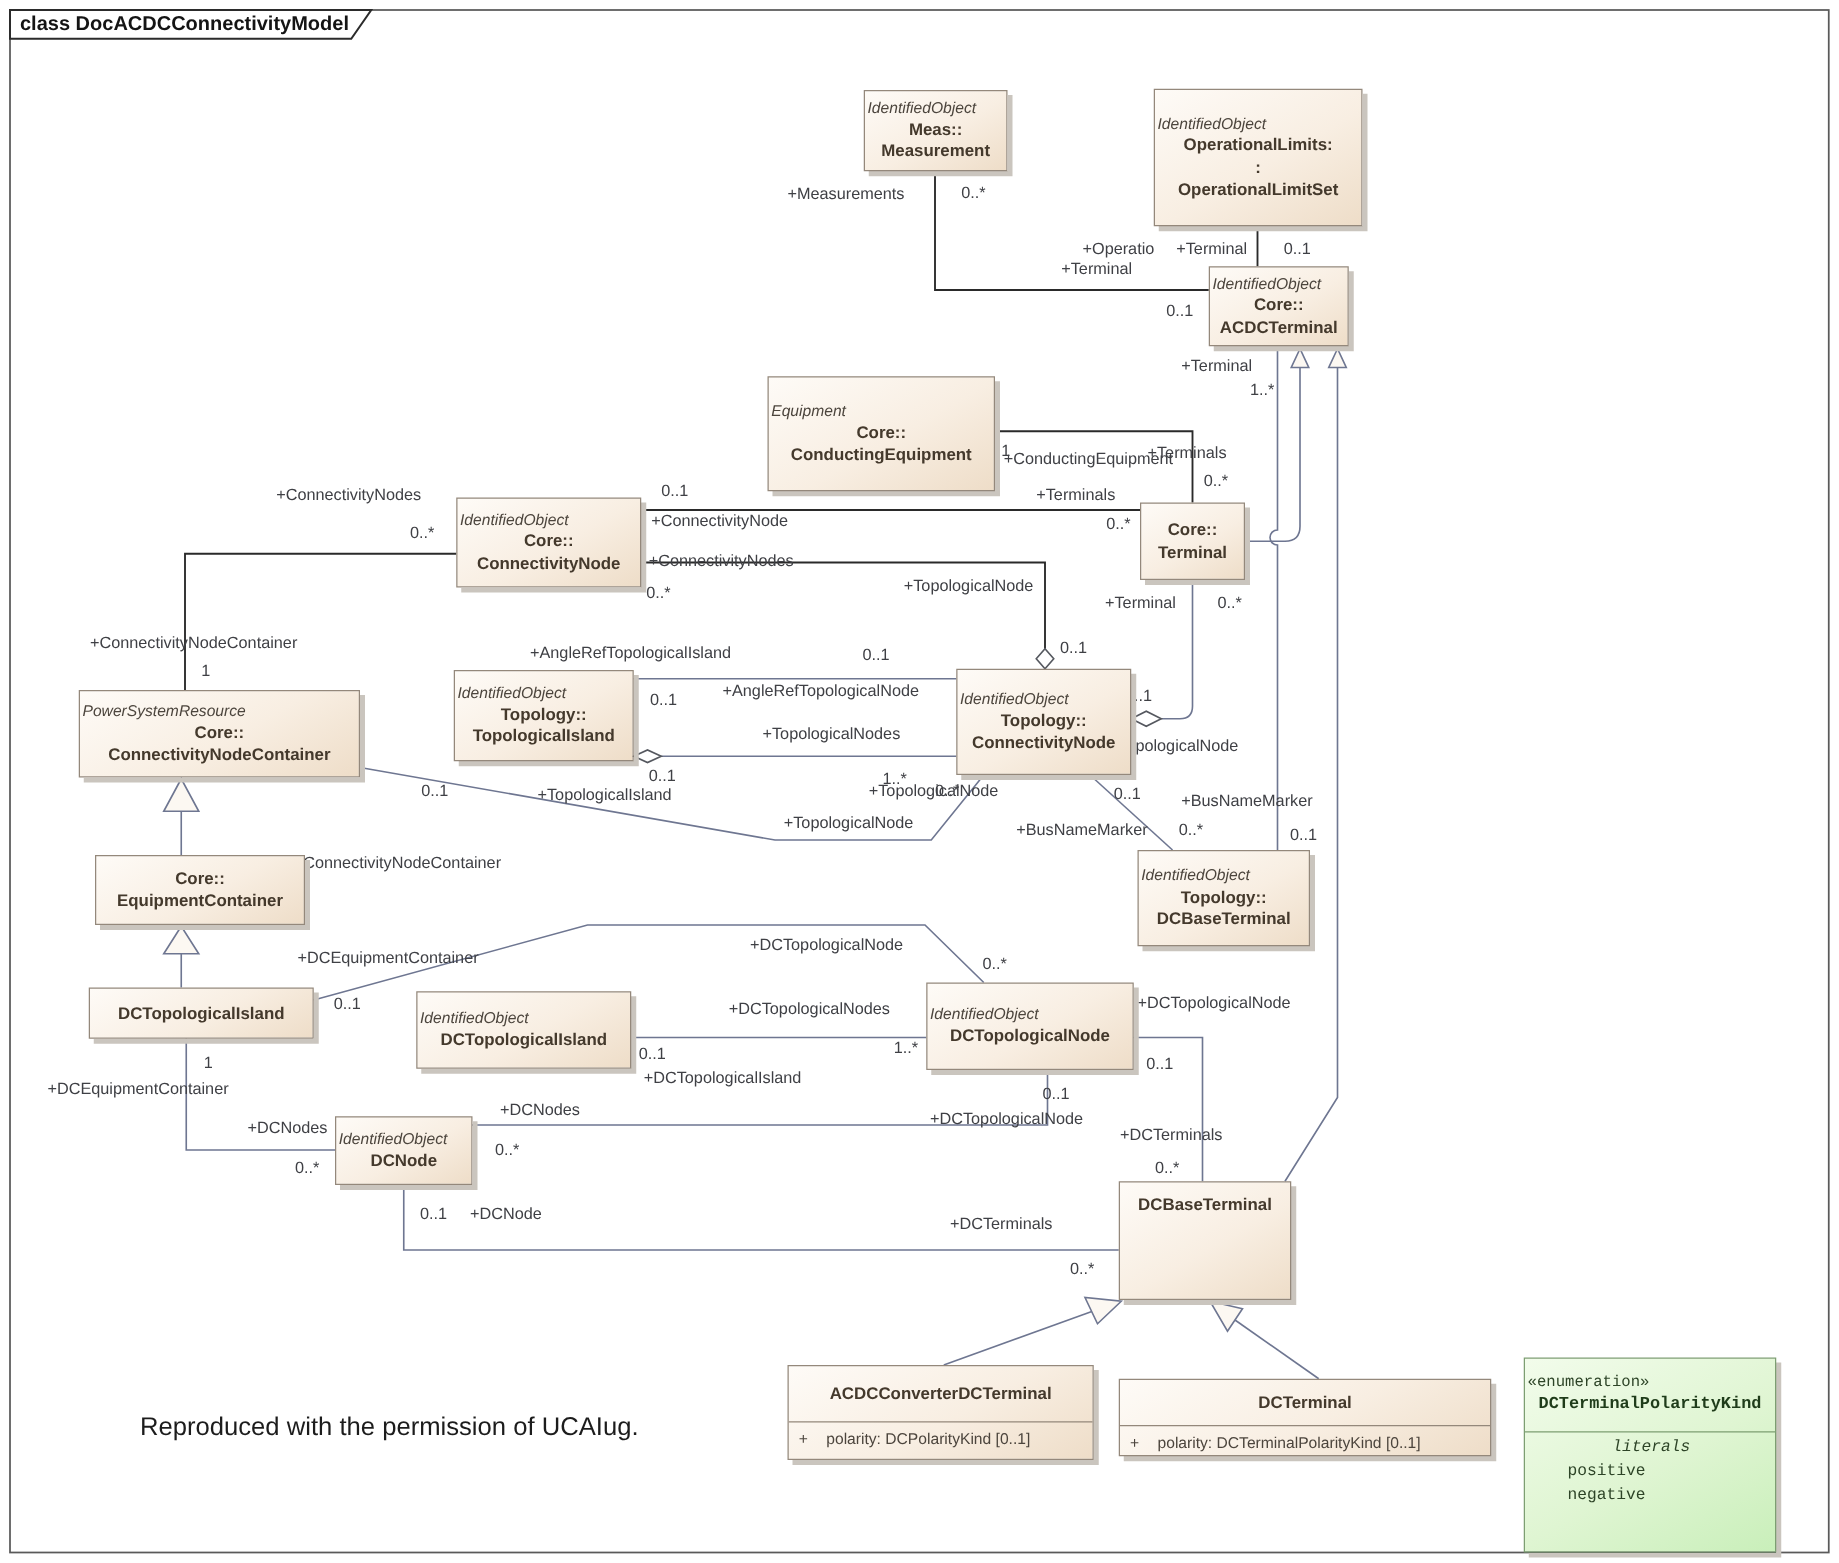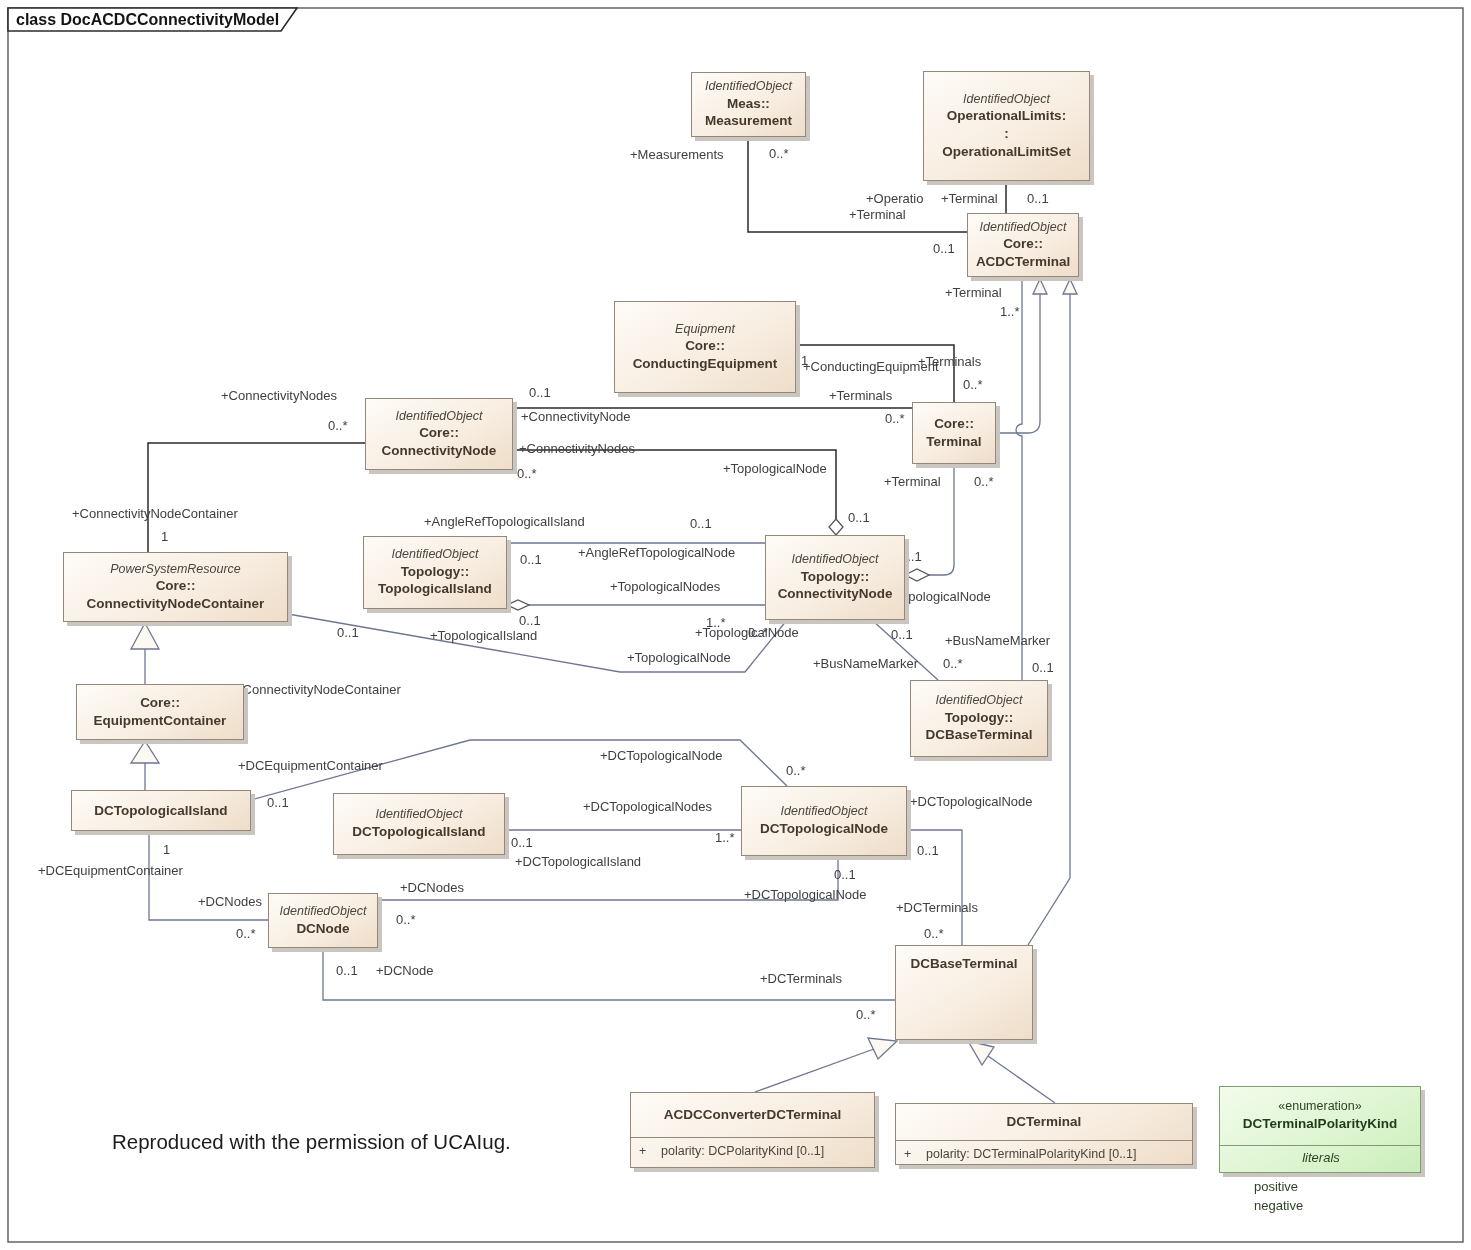--- a/index.html
+++ b/index.html
@@ -7,33 +7,33 @@
          font-family:"Liberation Sans", sans-serif;}
   #rel-layer{position:absolute;left:0;top:0;z-index:1;}
   .rel-label{position:absolute;z-index:2;font-size:13px;color:#3f4045;white-space:nowrap;line-height:1.1;}
   .uml-class{position:absolute;z-index:3;box-sizing:border-box;
     background:linear-gradient(150deg,#fefbf7 0%,#f8eee2 55%,#eeddc8 100%);
     border:1px solid #94887b;box-shadow:4px 4px 0 #cac5be;
     display:flex;flex-direction:column;}
   .uml-enum{background:linear-gradient(150deg,#f2fceb 0%,#dff5d2 55%,#c9efba 100%);
     border:1px solid #7f9a70;border-color:#7d9e72;box-shadow:4px 4px 0 #cac5be;}
   .name-comp{flex:0 0 auto;display:flex;flex-direction:column;justify-content:center;
-    align-items:center;padding:3px 12px;}
+    padding:3px 2px;}
   .name-comp.top-align{justify-content:flex-start;padding-top:9px;border-radius:24px;}
   .name-comp.grow{flex:1 1 auto;}
   .stereo{font-style:italic;font-size:12.5px;color:#4c453d;line-height:1.25;}
   .uml-enum .stereo{font-style:normal;color:#2d4427;}
   .cname{font-weight:bold;font-size:13.5px;color:#44392c;line-height:1.3;text-align:center;white-space:nowrap;}
   .uml-enum .cname{color:#1f3c1a;}
   .attr-comp{flex:1 1 auto;border-top:1px solid #94887b;padding:6px 6px 2px 8px;
     font-size:12.5px;color:#4c453d;text-align:left;}
   .attr-row .vis{display:inline-block;width:22px;}
   .lit-comp{flex:1 1 auto;border-top:1px solid #7d9e72;padding:4px 6px 2px 8px;
     font-size:13px;color:#2d4427;}
-  .lit-head{font-style:italic;text-align:center;margin-bottom:13px;}
+  .lit-head{font-style:italic;text-align:center;margin-bottom:3px;}
   .lit{padding-left:26px;line-height:1.45;}
   #diagram-title{position:absolute;left:16px;top:11px;z-index:4;font-weight:bold;
     font-size:16px;color:#141414;white-space:nowrap;}
   #footer-note{position:absolute;left:112px;top:1130px;z-index:2;font-size:20.5px;color:#1c1c1c;white-space:nowrap;}
 </style>
 </head>
 <body>
 
 <div id="stage">
 
@@ -207,21 +207,21 @@
         </div>
       </div>
       <div class="uml-class" style="left: 895px; top: 1103px; width: 298px; height: 62px;">
         <div class="name-comp" style="height: 30px;">
           <div class="cname">DCTerminal</div>
         </div>
         <div class="attr-comp">
           <div class="attr-row"><span class="vis">+</span><span>polarity: DCTerminalPolarityKind [0..1]</span></div>
         </div>
       </div>
-      <div class="uml-class uml-enum" style="left: 1219px; top: 1086px; width: 202px; height: 87px;">
+      <div class="uml-class uml-enum" style="left: 1219px; top: 1086px; width: 202px; height: 156px; font-family: Liberation Mono, monospace;">
         <div class="name-comp" style="height: 52px;">
           <div class="stereo">«enumeration»</div>
           <div class="cname">DCTerminalPolarityKind</div>
         </div>
         <div class="lit-comp">
           <div class="lit-head">literals</div>
           <div class="lit">positive</div>
           <div class="lit">negative</div>
         </div>
       </div>

